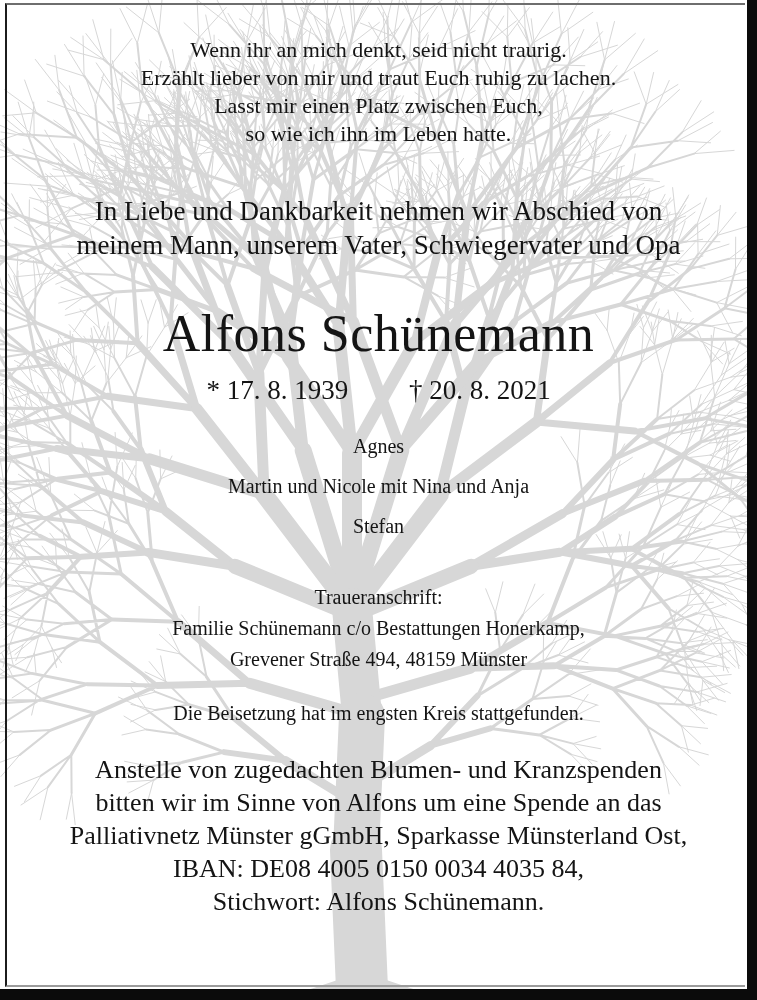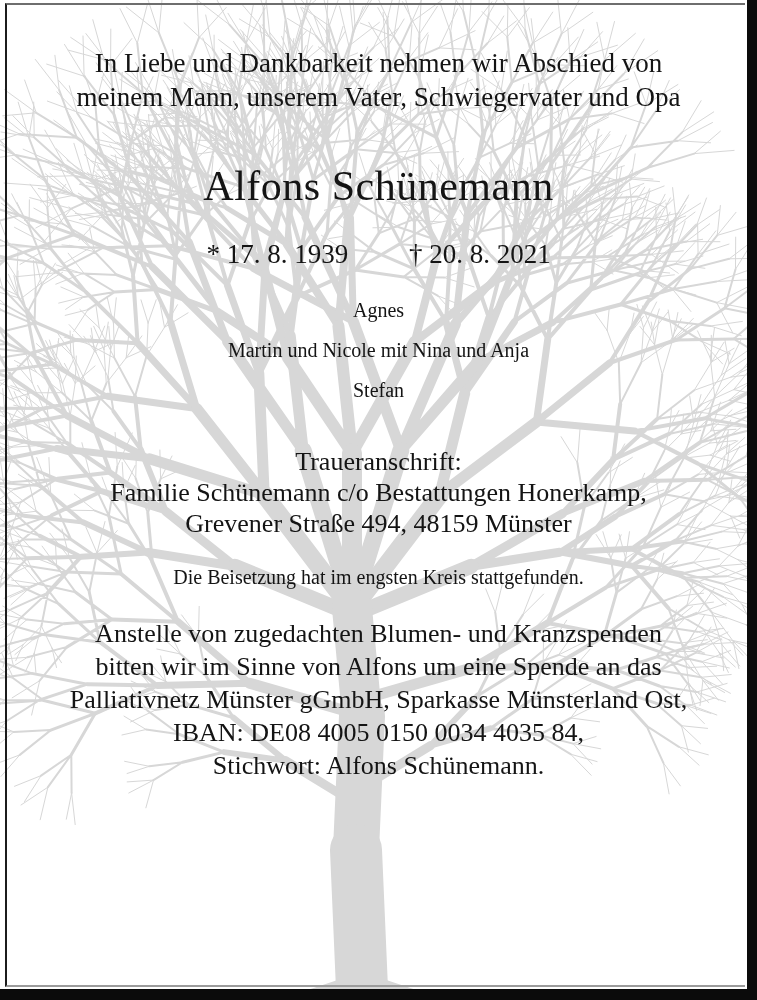--- a/index.html
+++ b/index.html
@@ -38,41 +38,41 @@
     margin-top: 36px;
     font-size: 22px;
     line-height: 28px;
   }
   .intro {
     margin-top: 46px;
     font-size: 27px;
     line-height: 34px;
   }
   .name {
-    margin: 36px 0 16px 0;
-    font-size: 42px;
+    margin: 36px 0 4px 0;
+    font-size: 52px;
     line-height: 72px;
     font-weight: normal;
     letter-spacing: 0.5px;
   }
   .dates {
     margin-top: 2px;
     font-size: 27px;
     line-height: 32px;
   }
   .dates .birth { margin-right: 27px; }
   .dates .death { margin-left: 27px; }
   .mourners {
     margin-top: 20px;
     font-size: 20px;
     line-height: 40px;
   }
   .address {
     margin-top: 36px;
-    font-size: 26px;
+    font-size: 20px;
     line-height: 31px;
   }
   .burial {
     margin-top: 22px;
     font-size: 20px;
     line-height: 32px;
   }
   .donation {
     margin-top: 24px;
     font-size: 26px;
@@ -128,20 +128,26 @@
         <path d="M352.0 610.0L264.2 494.6M352.0 610.0L439.8 494.6M360.0 982.0L294.0 1004.0M364.0 982.0L430.0 1004.0" stroke="#d7d7d7" stroke-width="18" fill="none" stroke-linecap="round"></path>
         <path d="M352.0 608.0L352.0 453.0" stroke="#d7d7d7" stroke-width="20" fill="none" stroke-linecap="round"></path>
         <path d="M362.0 716.0L352.0 608.0" stroke="#d7d7d7" stroke-width="40" fill="none" stroke-linecap="round"></path>
         <path d="M356.0 850.0L362.0 716.0" stroke="#d7d7d7" stroke-width="46" fill="none" stroke-linecap="round"></path>
         <path d="M363.0 1012.0L356.0 850.0" stroke="#d7d7d7" stroke-width="52" fill="none" stroke-linecap="round"></path>
       </svg>
   </div>
 
   <div class="content">
 
+    <div class="poem">
+      <span class="line">Wenn ihr an mich denkt, seid nicht traurig.</span>
+      <span class="line">Erzählt lieber von mir und traut Euch ruhig zu lachen.</span>
+      <span class="line">Lasst mir einen Platz zwischen Euch,</span>
+      <span class="line">so wie ich ihn im Leben hatte.</span>
+    </div>
 
     <div class="intro">
       <span class="line">In Liebe und Dankbarkeit nehmen wir Abschied von</span>
       <span class="line">meinem Mann, unserem Vater, Schwiegervater und Opa</span>
     </div>
 
     <h1 class="name">Alfons Schünemann</h1>
 
     <div class="dates">
       <span class="birth">* 17. 8. 1939</span>

